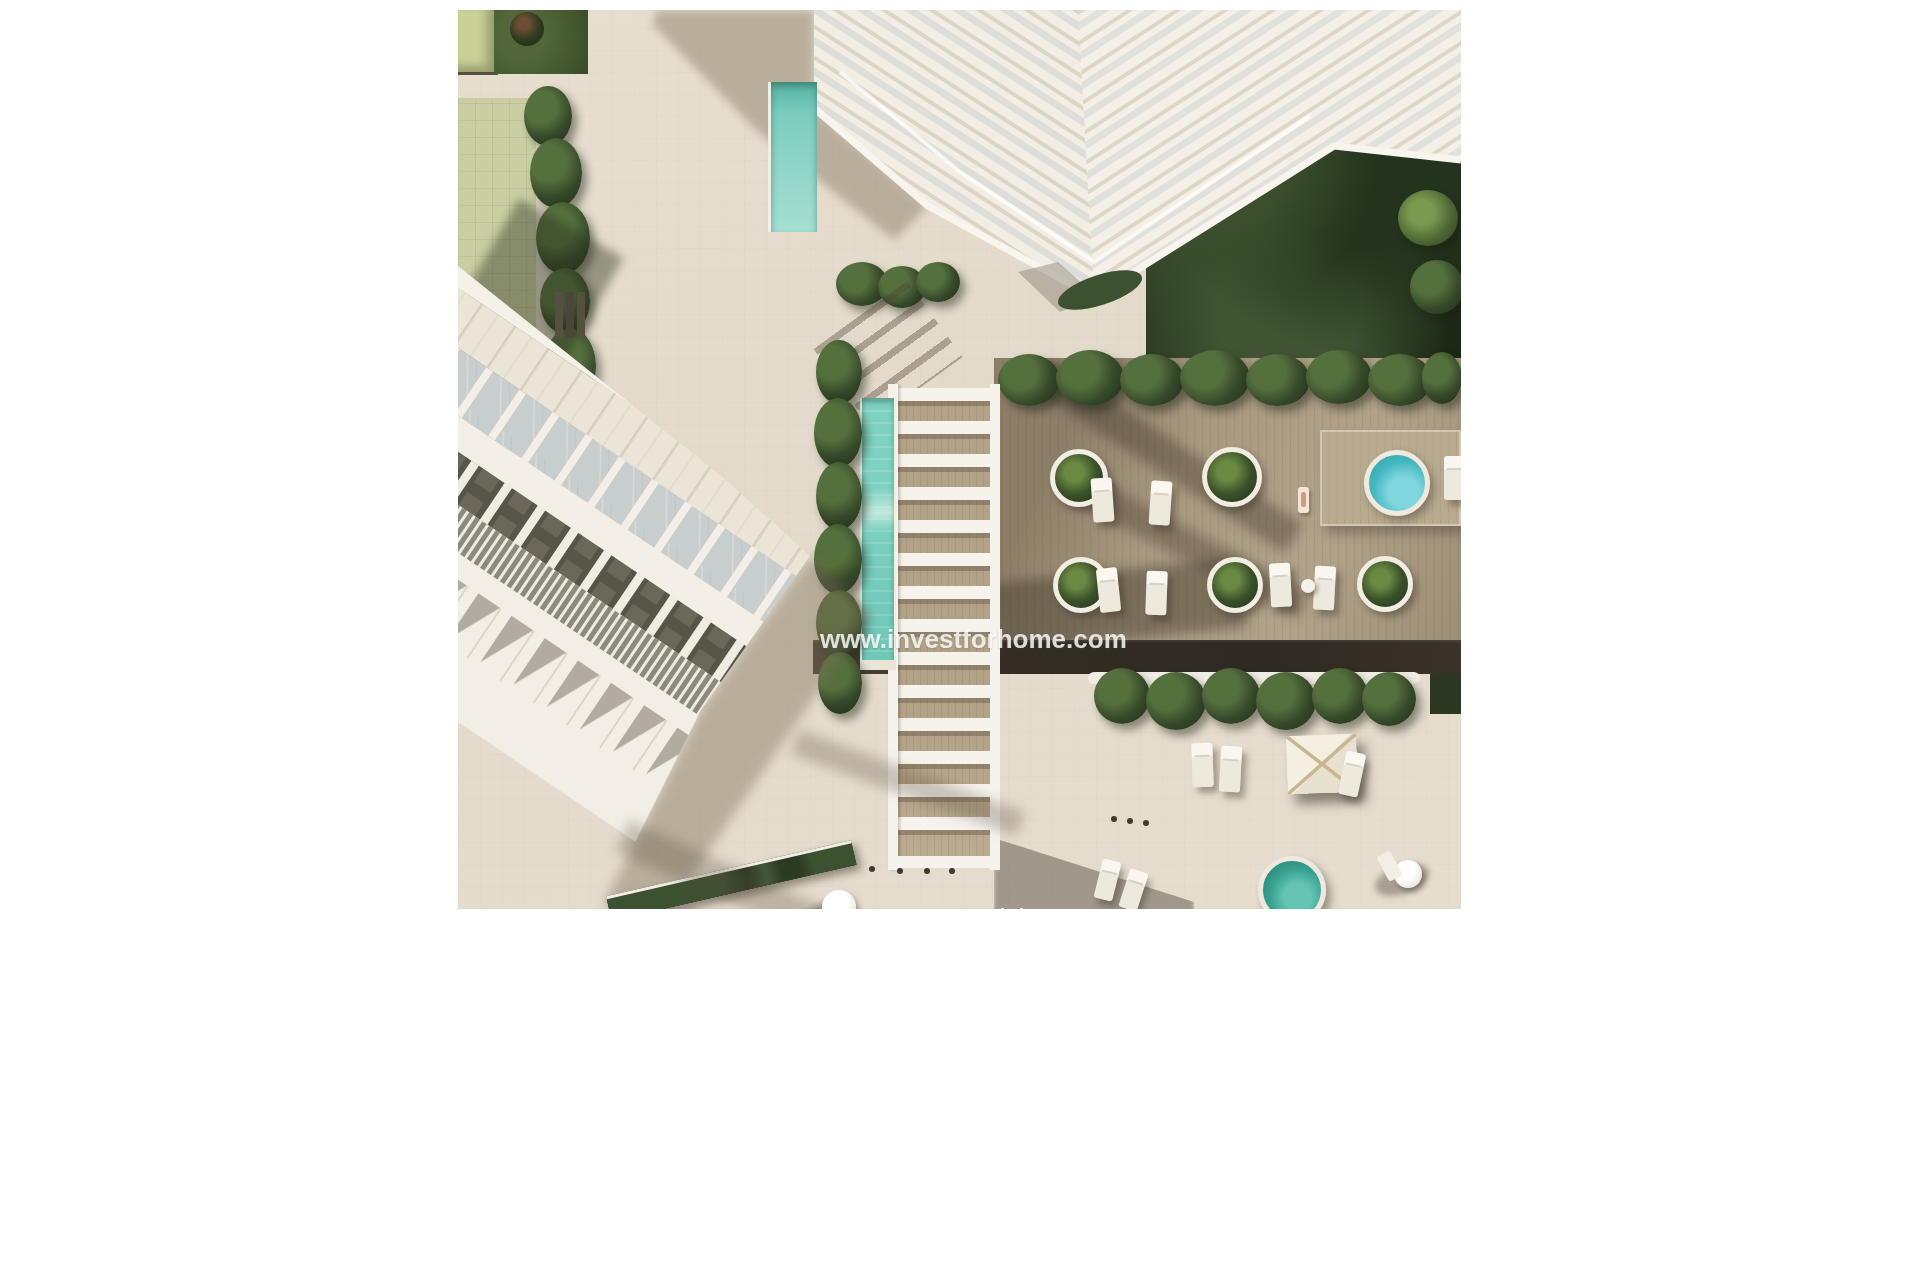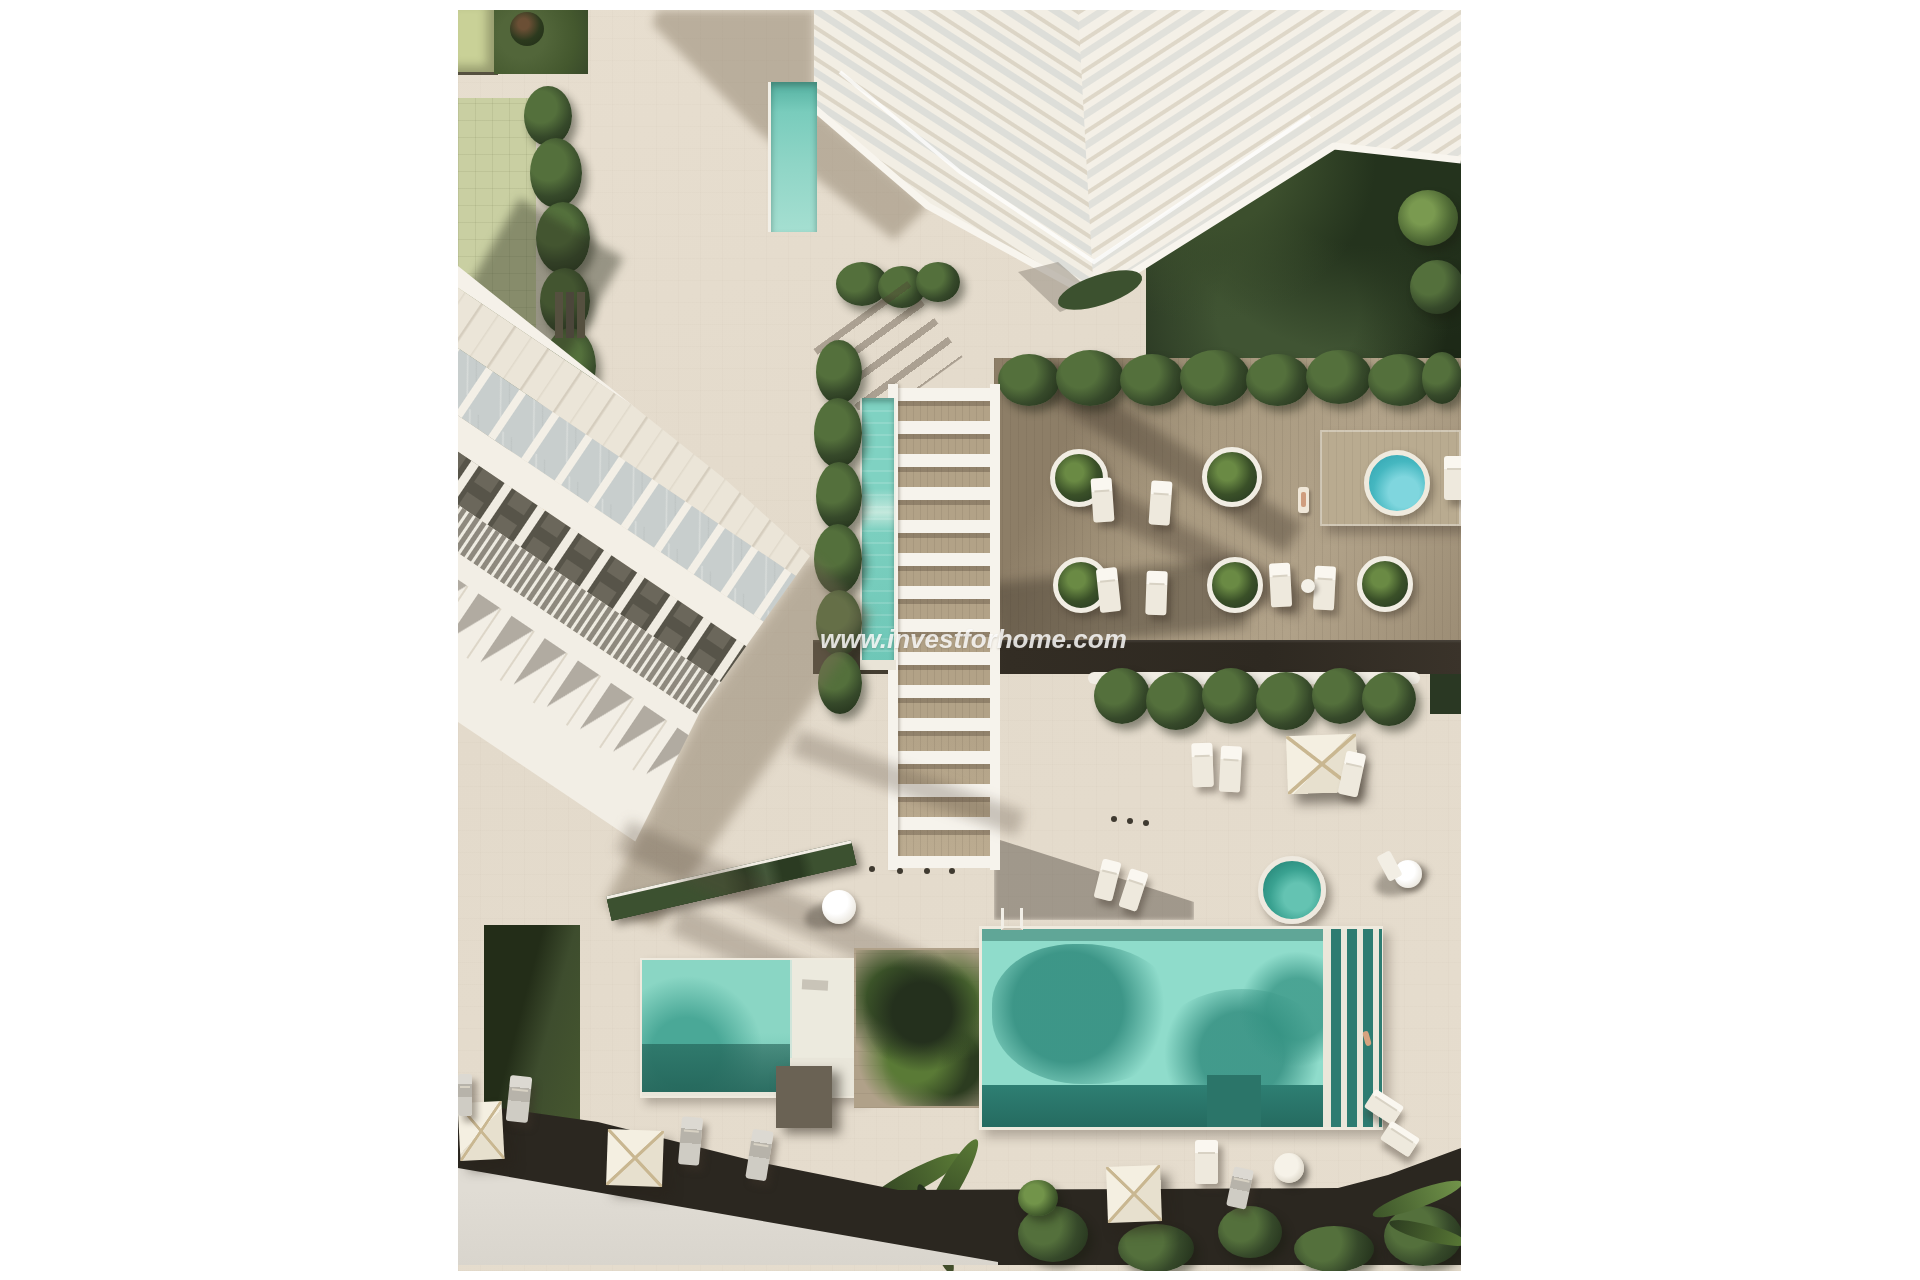--- a/index.html
+++ b/index.html
@@ -1,22 +1,22 @@
 <!DOCTYPE html>
 <html><head>
 <meta charset="utf-8">
 <style>
   html,body{margin:0;padding:0;background:#ffffff;width:1920px;height:1280px;overflow:hidden;
     font-family:"Liberation Sans", sans-serif;}
   .abs{position:absolute;}
-  #photo{position:absolute;left:458px;top:10px;width:1003px;height:1261px;overflow:hidden;
+  #photo{position:absolute;left:458px;top:10px;width:1003px;height:899px;overflow:hidden;
     background:
       repeating-linear-gradient(90deg, rgba(120,100,80,0.025) 0 1px, transparent 1px 22px),
       repeating-linear-gradient(0deg, rgba(120,100,80,0.025) 0 1px, transparent 1px 22px),
-      linear-gradient(160deg,#e7decf 0%,#e3dacb 45%,#e6ddce 100%); font-style: italic;}
+      linear-gradient(160deg,#e7decf 0%,#e3dacb 45%,#e6ddce 100%);}
   .bush{position:absolute;border-radius:50%;
     background:radial-gradient(circle at 35% 35%, #54703c 0 32%, #36492a 60%, #1f2c18 100%);
     box-shadow:5px 6px 9px rgba(25,28,16,.45);}
   .planter{position:absolute;border-radius:50%;border:5px solid #f1ede3;
     background:radial-gradient(circle at 40% 38%, #6a8a44 0 22%, #3a5028 55%, #223220 100%);
     box-shadow:4px 5px 7px rgba(60,50,40,.45);}
   .lounger{position:absolute;width:21px;height:44px;border-radius:3px;
     background:linear-gradient(180deg,#faf7f0 0 30%,#eee9dd 30% 100%);
     box-shadow:5px 6px 6px rgba(60,50,40,.4);}
   .lounger::after{content:"";position:absolute;left:12%;right:12%;top:28%;height:2px;background:#d8d2c4;}

